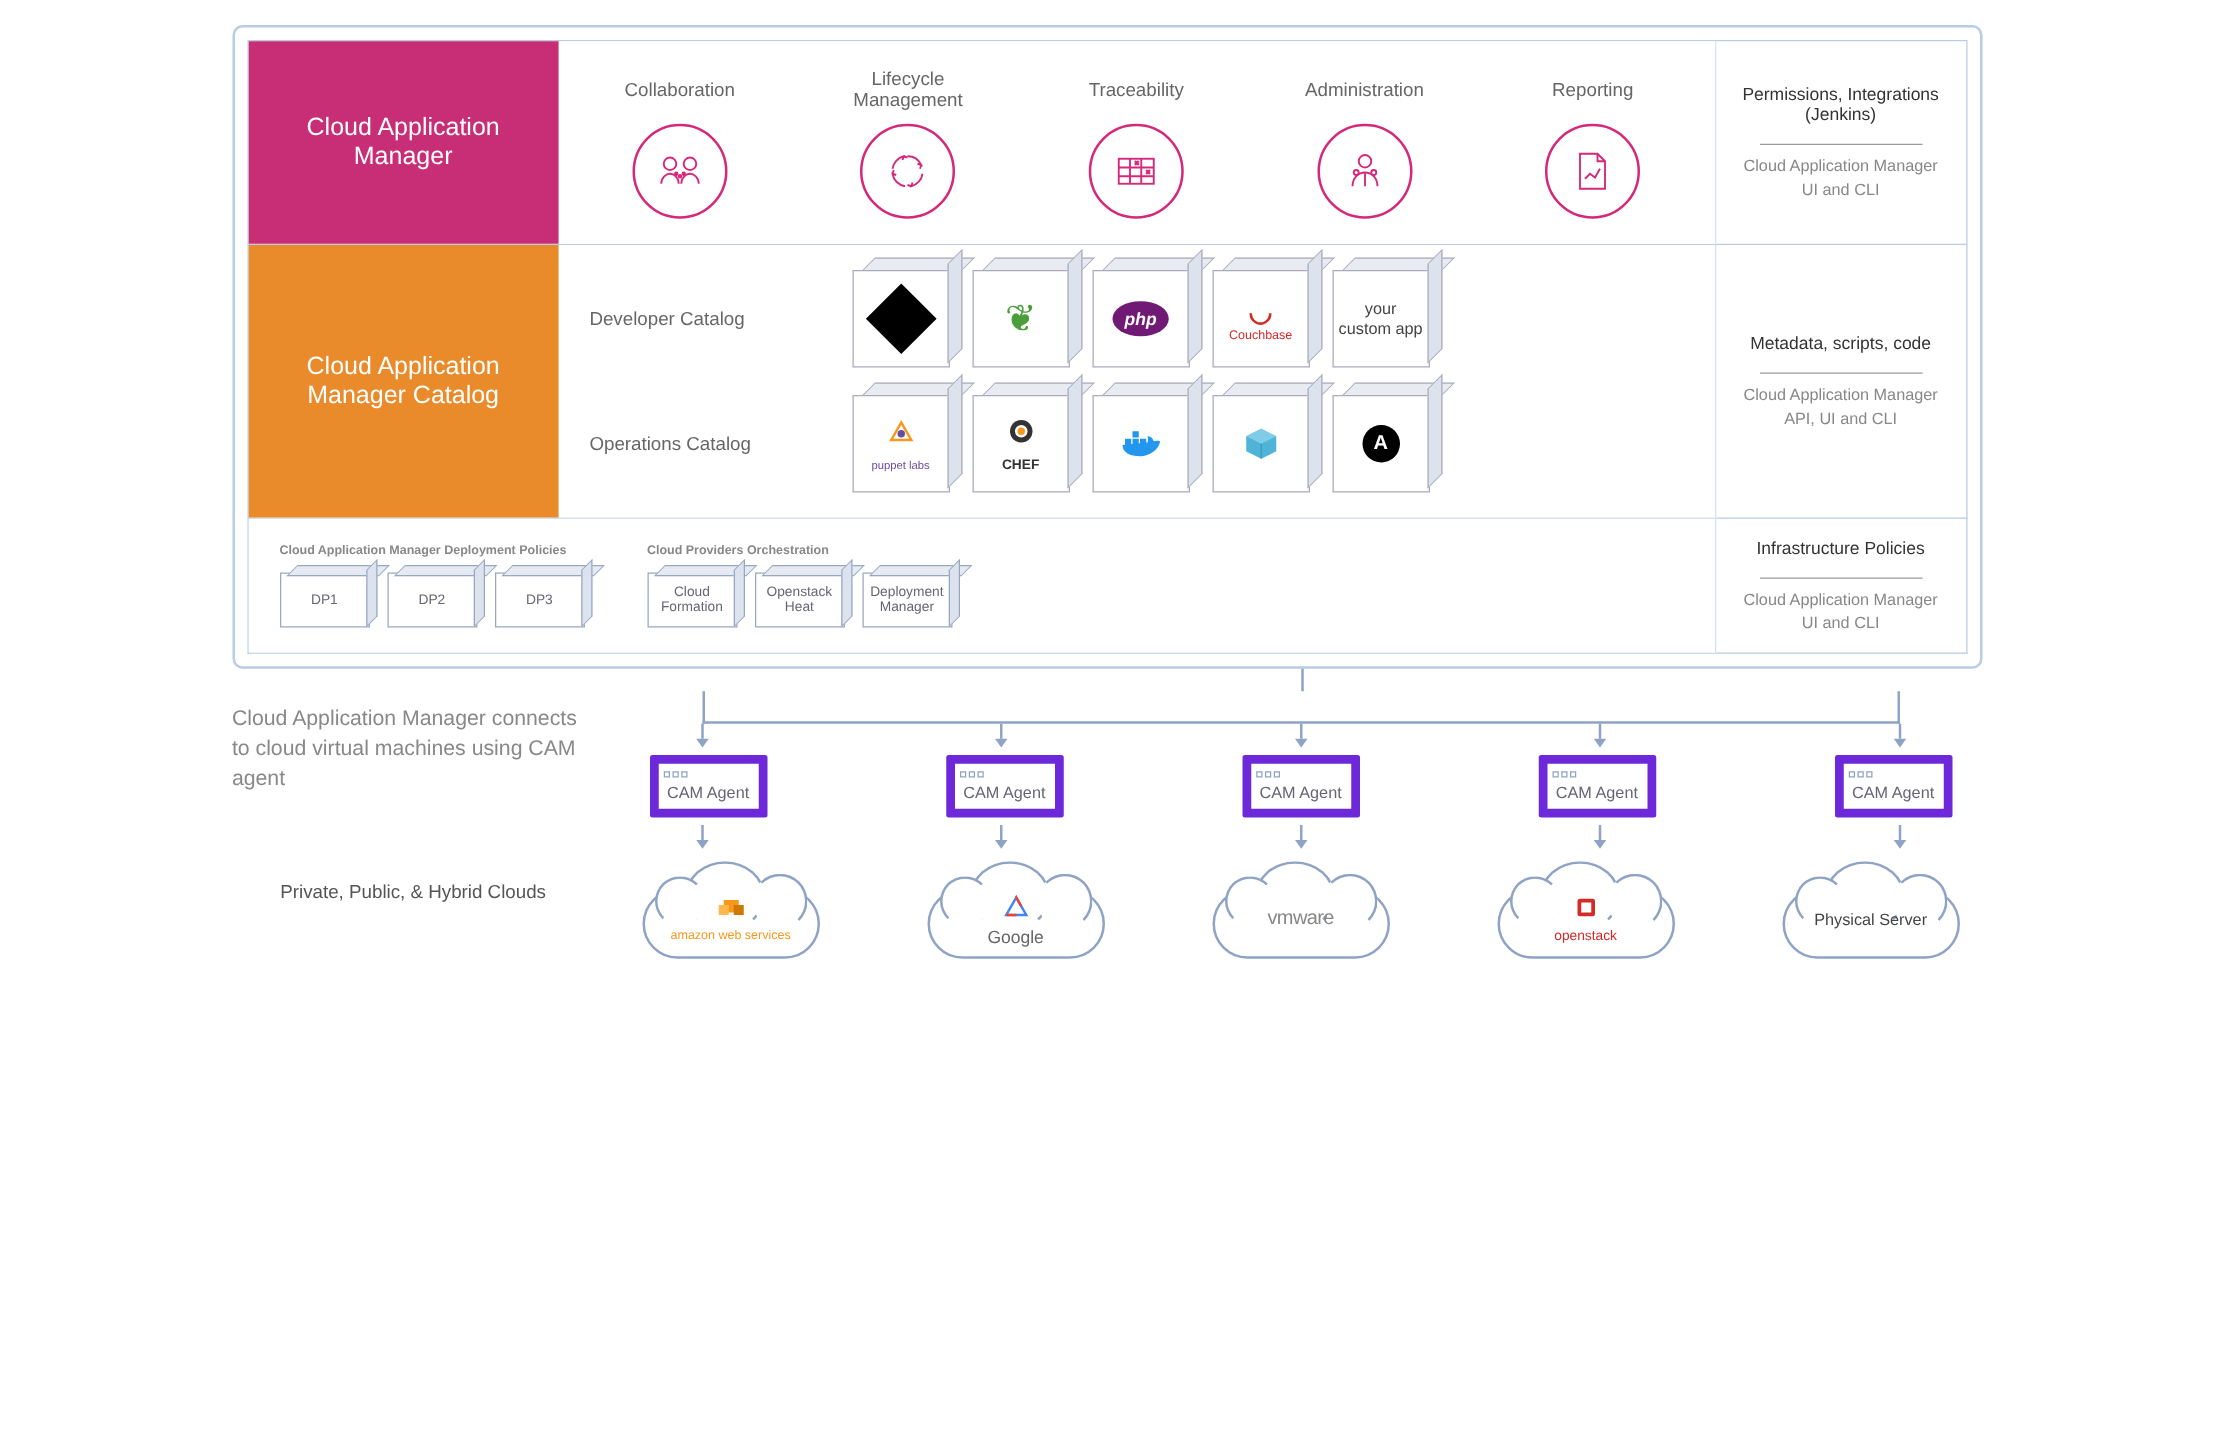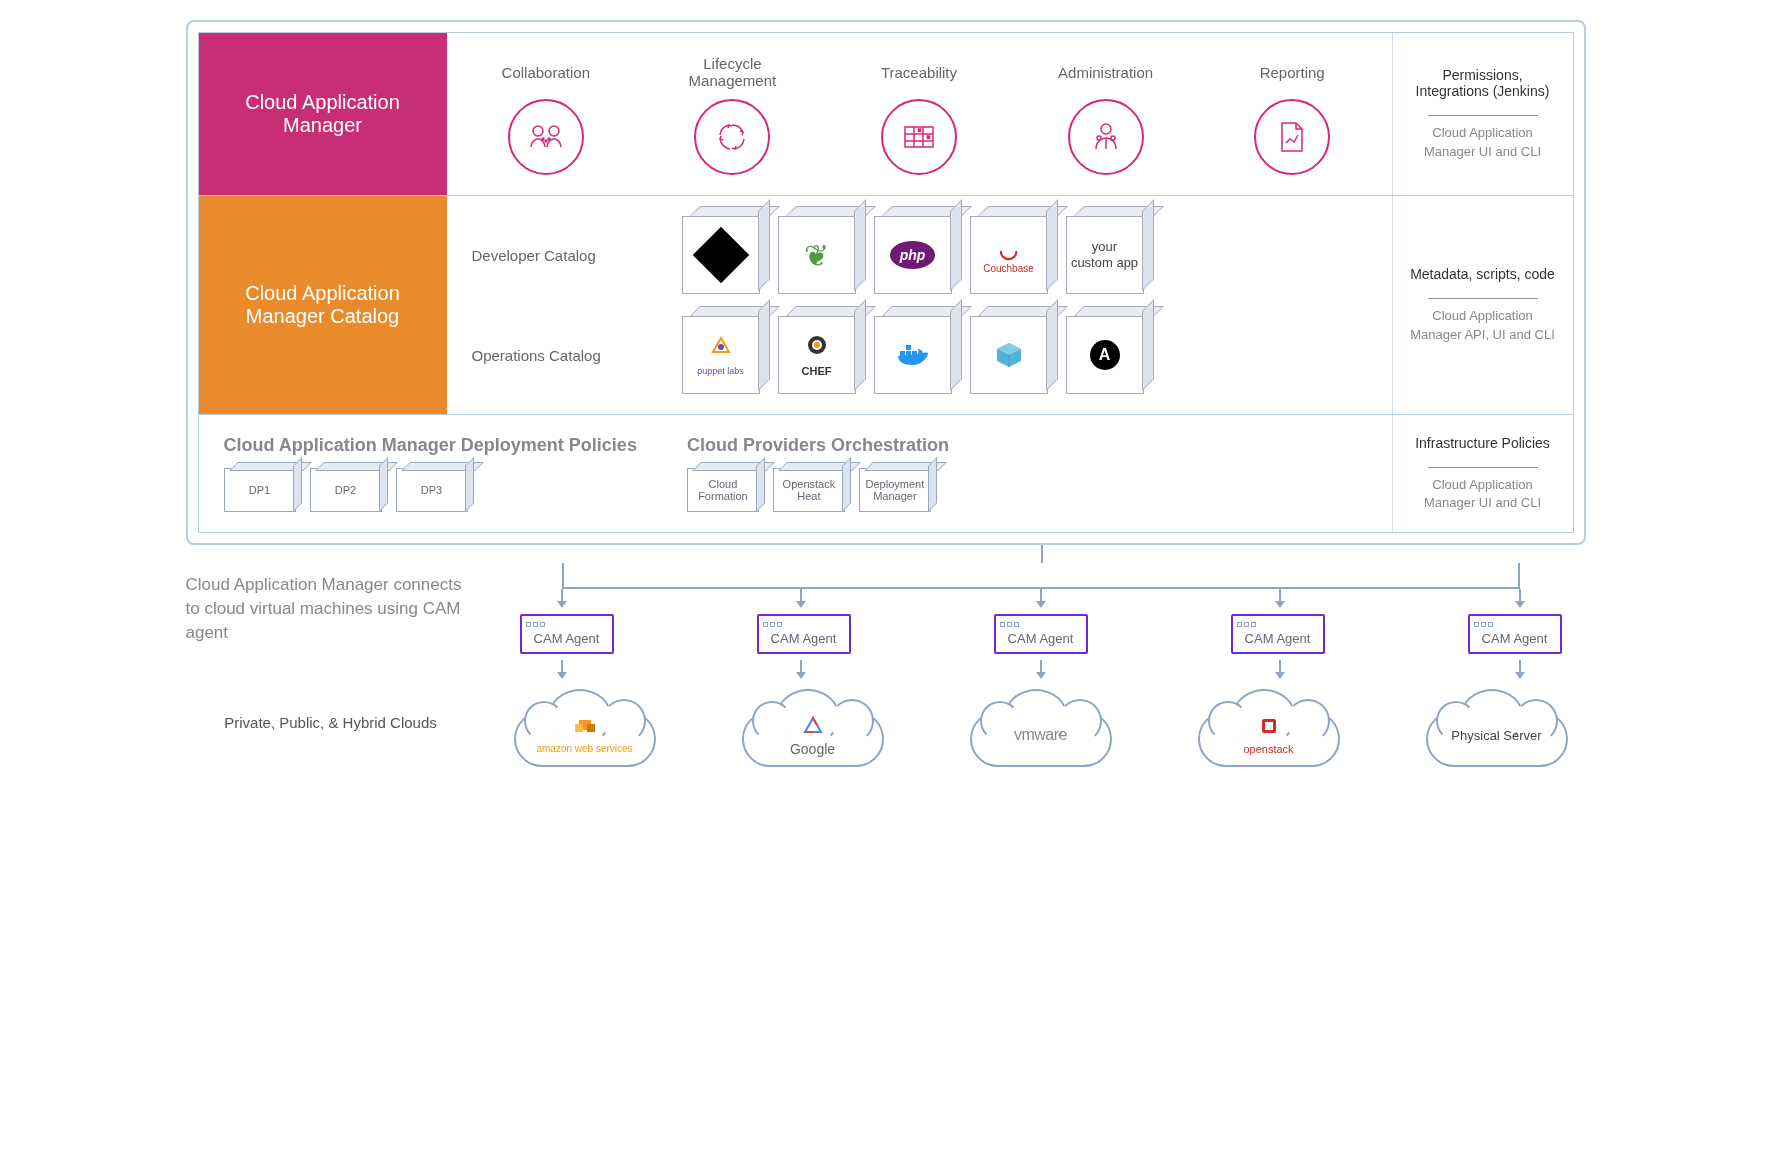--- a/index.html
+++ b/index.html
@@ -11,21 +11,21 @@
 .row { display: flex; border: 1px solid #b8cce4; margin-bottom: 0; }
 .row + .row { border-top: none; }
 
 .row-label { width: 248px; display: flex; align-items: center; justify-content: center; color: #fff; text-align: center; font-size: 20px; padding: 20px; }
 .row-label.pink { background: #c82e76; }
 .row-label.orange { background: #e98b2a; }
 .row-label.green { background: #8fbb3d; }
 
 .row-content { flex: 1; background: #fff; padding: 20px 25px; display: flex; align-items: center; border-right: 1px solid #d4e1f1; }
 
-.row-sidebar { width: 180px; padding: 15px; text-align: center; display: flex; flex-direction: column; justify-content: center; }
+.row-sidebar { width: 200px; padding: 15px; text-align: center; display: flex; flex-direction: column; justify-content: center; }
 .sidebar-title { color: #333; font-size: 14px; margin-bottom: 8px; }
 .sidebar-divider { border: none; border-top: 1px solid #999; margin: 8px 20px; }
 .sidebar-sub { color: #888; font-size: 13px; line-height: 1.4; }
 
 
 .features { display: flex; gap: 38px; align-items: flex-start; flex: 1; justify-content: space-around; }
 .feature { text-align: center; width: 130px; }
 .feature-label { color: #666; font-size: 15px; margin-bottom: 8px; min-height: 38px; display: flex; align-items: center; justify-content: center; }
 .feature-circle { width: 76px; height: 76px; border: 2px solid #d6287a; border-radius: 50%; margin: 0 auto; display: flex; align-items: center; justify-content: center; }
 .feature-circle svg { width: 40px; height: 40px; }
@@ -37,42 +37,42 @@
 .catalog-boxes { display: flex; gap: 18px; }
 .box3d { position: relative; width: 78px; height: 78px; }
 .box3d-face { position: absolute; inset: 0; border: 1px solid #aab; background: #fff; display: flex; align-items: center; justify-content: center; flex-direction: column; font-size: 10px; color: #444; text-align: center; }
 .box3d::before { content: ""; position: absolute; top: -10px; left: 6px; width: 78px; height: 10px; background: #e8ecf2; border: 1px solid #aab; transform: skewX(-45deg); transform-origin: bottom; }
 .box3d::after { content: ""; position: absolute; top: -5px; right: -10px; width: 10px; height: 78px; background: #dde3ec; border: 1px solid #aab; transform: skewY(-45deg); transform-origin: left; }
 .box-text { font-size: 13px; line-height: 1.2; padding: 4px; }
 
 
 .orch-content { display: flex; gap: 50px; width: 100%; }
 .orch-group { display: flex; flex-direction: column; gap: 12px; }
-.orch-title { color: #888; font-size: 18px; font-weight: bold; }
+.orch-title { color: #888; font-size: 10px; font-weight: bold; }
 .orch-boxes { display: flex; gap: 14px; }
 .small-box { position: relative; width: 72px; height: 44px; border: 1px solid #99a8bf; background: #fff; display: flex; align-items: center; justify-content: center; font-size: 11px; color: #667; text-align: center; padding: 3px; }
 .small-box::before { content: ""; position: absolute; top: -7px; left: 4px; width: 72px; height: 7px; background: #e6ebf3; border: 1px solid #99a8bf; transform: skewX(-45deg); transform-origin: bottom; }
 .small-box::after { content: ""; position: absolute; top: -3px; right: -7px; width: 7px; height: 44px; background: #dce3ee; border: 1px solid #99a8bf; transform: skewY(-45deg); transform-origin: left; }
 
 
 .bottom { display: flex; }
 .bottom-left { width: 310px; padding: 10px 20px 0 0; }
 .bottom-left-text { color: #888; font-size: 17px; line-height: 1.4; margin-bottom: 70px; }
 .bottom-left-sub { color: #555; font-size: 15px; text-align: center; }
 .bottom-right { flex: 1; position: relative; }
 
 .connector-bar { height: 26px; border-left: 2px solid #8fa4c5; border-right: 2px solid #8fa4c5; border-bottom: 2px solid #8fa4c5; margin: 0 66px 0 66px; position: relative; }
 .connector-up { position: absolute; left: 50%; top: -18px; width: 2px; height: 18px; background: #8fa4c5; }
 .down-ticks { display: flex; justify-content: space-between; margin: 0 60px; }
 .down-tick { width: 12px; display: flex; flex-direction: column; align-items: center; }
 .down-tick .stem { width: 2px; height: 12px; background: #8fa4c5; }
 .arrow-down { width: 0; height: 0; border-left: 5px solid transparent; border-right: 5px solid transparent; border-top: 7px solid #8fa4c5; }
 
 .agents { display: flex; justify-content: space-between; margin: 6px 24px 0 24px; }
-.agent { width: 94px; border: 2px solid #6d28d9; border-radius: 2px; padding: 6px 4px; text-align: center; font-size: 13px; color: #667; position: relative; background: #fff; }
+.agent { width: 94px; border: 7px solid #6d28d9; border-radius: 2px; padding: 6px 4px; text-align: center; font-size: 13px; color: #667; position: relative; background: #fff; }
 .agent::before { content: ""; position: absolute; top: 5px; left: 5px; right: 5px; height: 2px; }
 .agent-top { display:flex; gap:2px; justify-content:flex-start; margin-bottom:4px; }
 .agent-top span { width:5px; height:5px; border:1px solid #8fa4c5; }
 
 .agent-arrows { display: flex; justify-content: space-between; margin: 6px 60px; }
 
 .clouds { display: flex; justify-content: space-between; margin: 6px 10px 0 10px; }
 .cloud { width: 158px; height: 82px; position: relative; display: flex; align-items: center; justify-content: center; }
 .cloud-shape { position: absolute; inset: 0; }
 .cloud-shape::before { content: ""; position: absolute; bottom: 0; left: 8px; right: 8px; height: 52px; border: 2px solid #8fa4c5; border-radius: 32px; background: #fff; }

